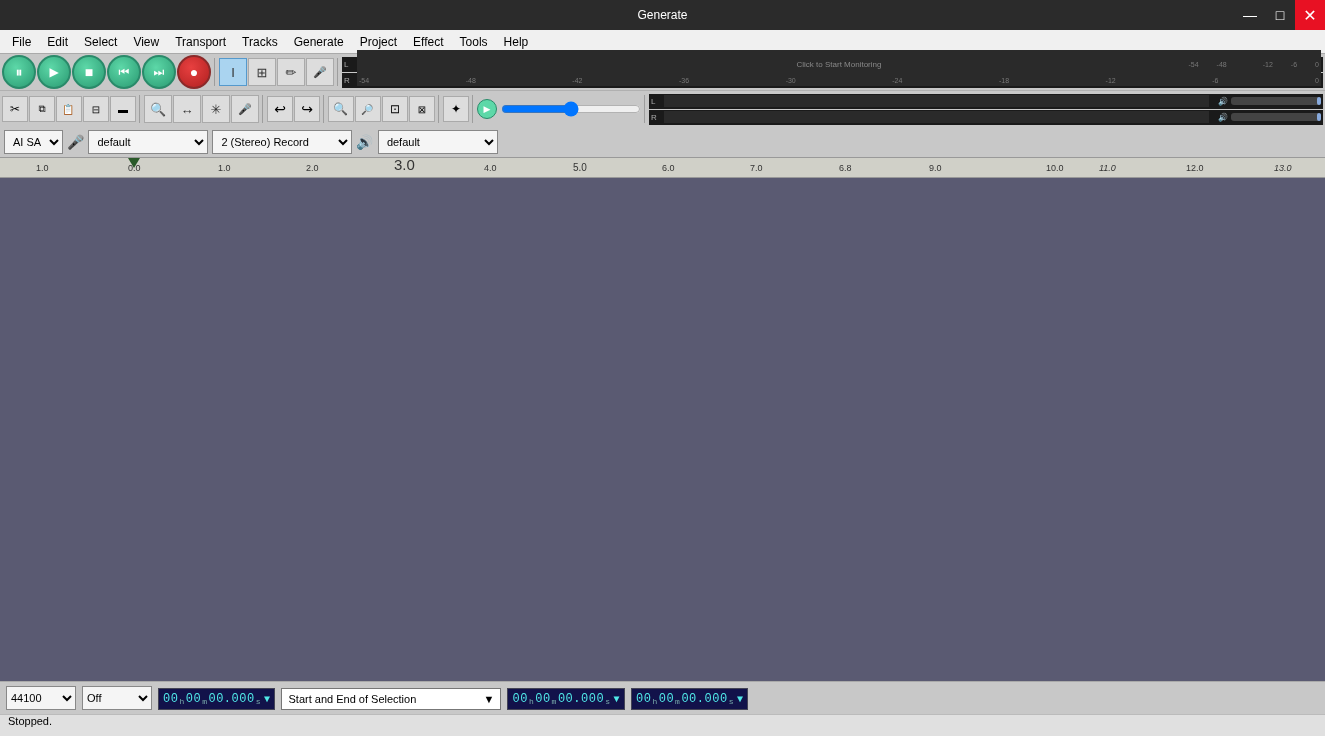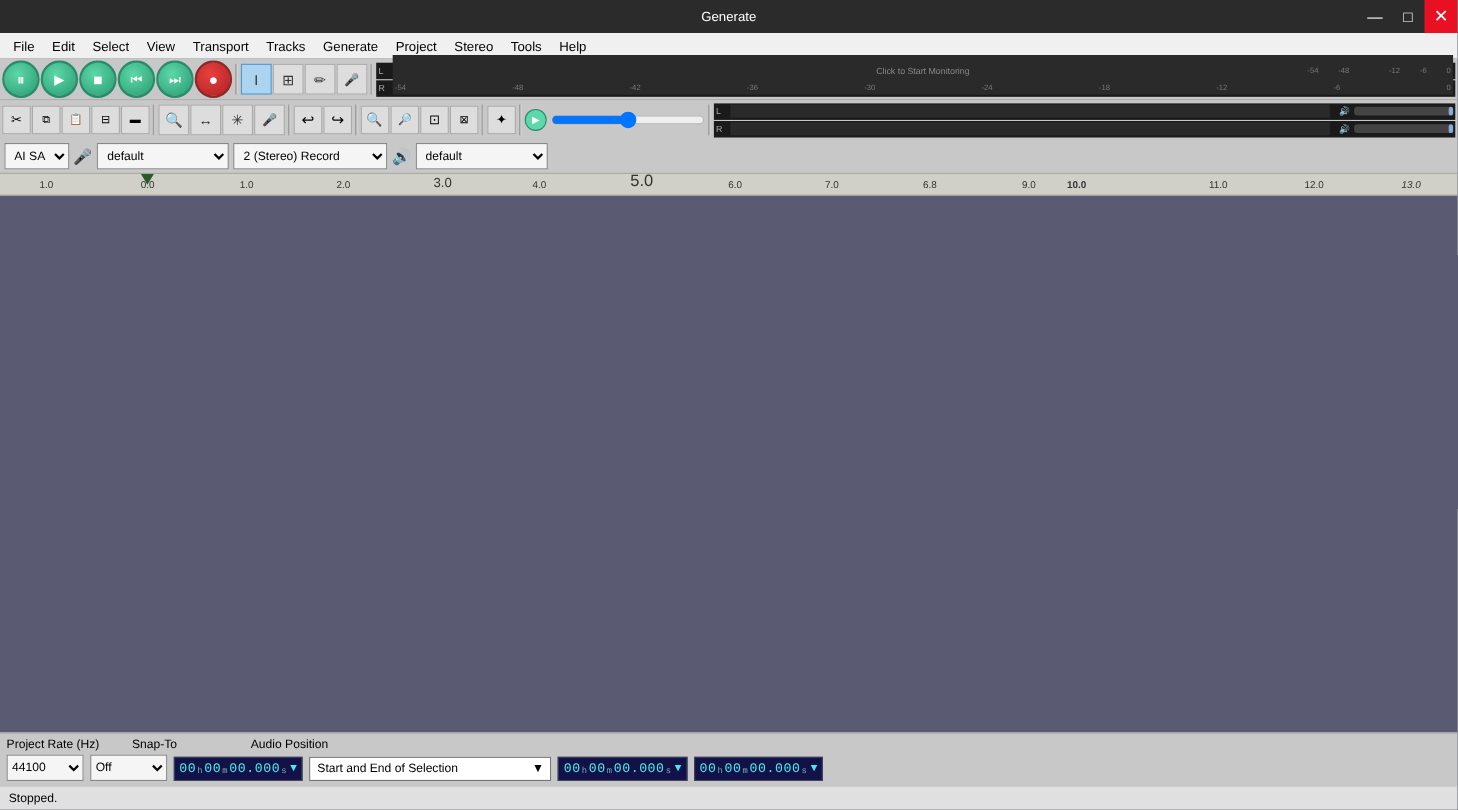--- a/index.html
+++ b/index.html
@@ -165,21 +165,21 @@
       justify-content: center;
       cursor: pointer;
       font-size: 12px;
     }
 
     .status-bar {
       background: #e0e0e0;
       border-top: 1px solid #bbb;
       height: 22px;
       display: flex;
-      align-items: center;
+      align-items: flex-start;
       padding: 0 8px;
       font-size: 11px;
       color: #000;
       flex-shrink: 0;
     }
     .speed-slider {
       width: 140px;
     }
     .play-at-speed-btn {
       width: 20px;
@@ -288,21 +288,21 @@
 
 <div class="menu-bar">
   <span class="menu-item">File</span>
   <span class="menu-item">Edit</span>
   <span class="menu-item">Select</span>
   <span class="menu-item">View</span>
   <span class="menu-item">Transport</span>
   <span class="menu-item">Tracks</span>
   <span class="menu-item">Generate</span>
   <span class="menu-item">Project</span>
-  <span class="menu-item">Stereo</span>
+  <span class="menu-item">Effect</span>
   <span class="menu-item">Tools</span>
   <span class="menu-item">Help</span>
 </div>
 
 <div class="toolbar-combined">
 
   <div class="toolbar-line" style="border-bottom:1px solid #b0b0b0;">
 
     <div class="transport-btn" title="Pause">⏸</div>
     <div class="transport-btn" title="Play" style="font-size:12px;">▶</div>
@@ -439,43 +439,38 @@
 
 <div class="ruler">
   <div style="position:relative;width:100%;height:100%;margin-left:36px;">
 
     <div style="position:absolute;left:92px;top:0;width:0;height:0;border-left:6px solid transparent;border-right:6px solid transparent;border-top:10px solid #2a5a2a;z-index:10;"></div>
 
     <span style="position:absolute;left:0px;bottom:2px;font-size:9px;color:#333;">1.0</span>
     <span style="position:absolute;left:92px;bottom:2px;font-size:9px;color:#333;">0.0</span>
     <span style="position:absolute;left:182px;bottom:2px;font-size:9px;color:#333;">1.0</span>
     <span style="position:absolute;left:270px;bottom:2px;font-size:9px;color:#333;">2.0</span>
-    <span style="position:absolute;left:358px;bottom:2px;font-size:12px;color:#333;">3.0</span>
+    <span style="position:absolute;left:358px;bottom:2px;font-size:15px;color:#333;">3.0</span>
     <span style="position:absolute;left:448px;bottom:2px;font-size:9px;color:#333;">4.0</span>
-    <span style="position:absolute;left:537px;bottom:2px;font-size:15px;color:#333;">5.0</span>
+    <span style="position:absolute;left:537px;bottom:2px;font-size:10px;color:#333;">5.0</span>
     <span style="position:absolute;left:626px;bottom:2px;font-size:9px;color:#333;">6.0</span>
     <span style="position:absolute;left:714px;bottom:2px;font-size:9px;color:#333;">7.0</span>
     <span style="position:absolute;left:803px;bottom:2px;font-size:9px;color:#333;">6.8</span>
     <span style="position:absolute;left:893px;bottom:2px;font-size:9px;color:#333;">9.0</span>
-    <span style="position:absolute;left:934px;bottom:2px;font-size:9px;color:#333;font-weight:bold;">10.0</span>
-    <span style="position:absolute;left:1063px;bottom:2px;font-size:9px;color:#333;">11.0</span>
+    <span style="position:absolute;left:1010px;bottom:2px;font-size:9px;color:#333;">10.0</span>
+    <span style="position:absolute;left:1063px;bottom:2px;font-size:9px;color:#333;font-style:italic;">11.0</span>
     <span style="position:absolute;left:1150px;bottom:2px;font-size:9px;color:#333;">12.0</span>
     <span style="position:absolute;left:1238px;bottom:2px;font-size:9px;color:#333;font-style:italic;">13.0</span>
   </div>
 </div>
 
 <div class="main-area"></div>
 
 <div class="bottom-controls-area">
 
-  <div style="display:flex;align-items:center;gap:0;margin-bottom:3px;">
-    <span style="font-size:11px;color:#000;min-width:110px;">Project Rate (Hz)</span>
-    <span style="font-size:11px;color:#000;min-width:100px;margin-left:4px;">Snap-To</span>
-    <span style="font-size:11px;color:#000;margin-left:8px;">Audio Position</span>
-  </div>
 
   <div style="display:flex;align-items:flex-end;gap:6px;">
 
     <select class="rate-select">
       <option>44100</option>
     </select>
 
     <select class="snap-select">
       <option>Off</option>
     </select>

